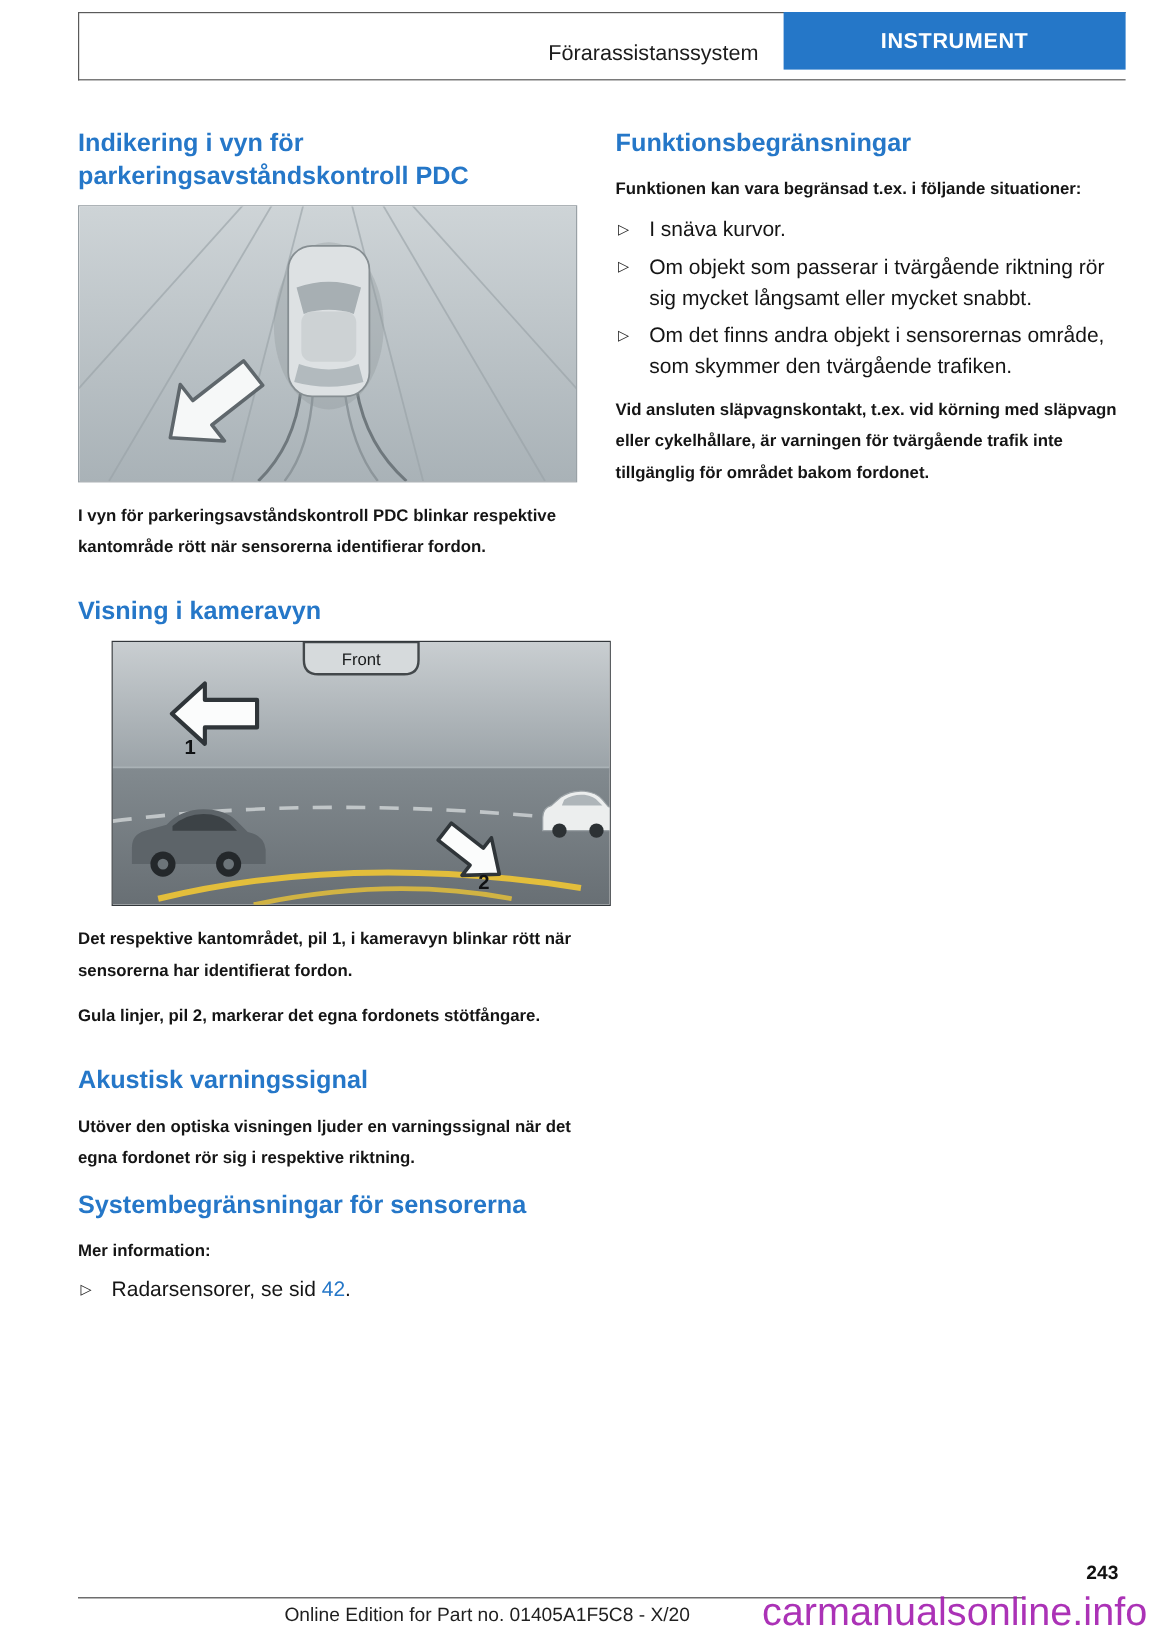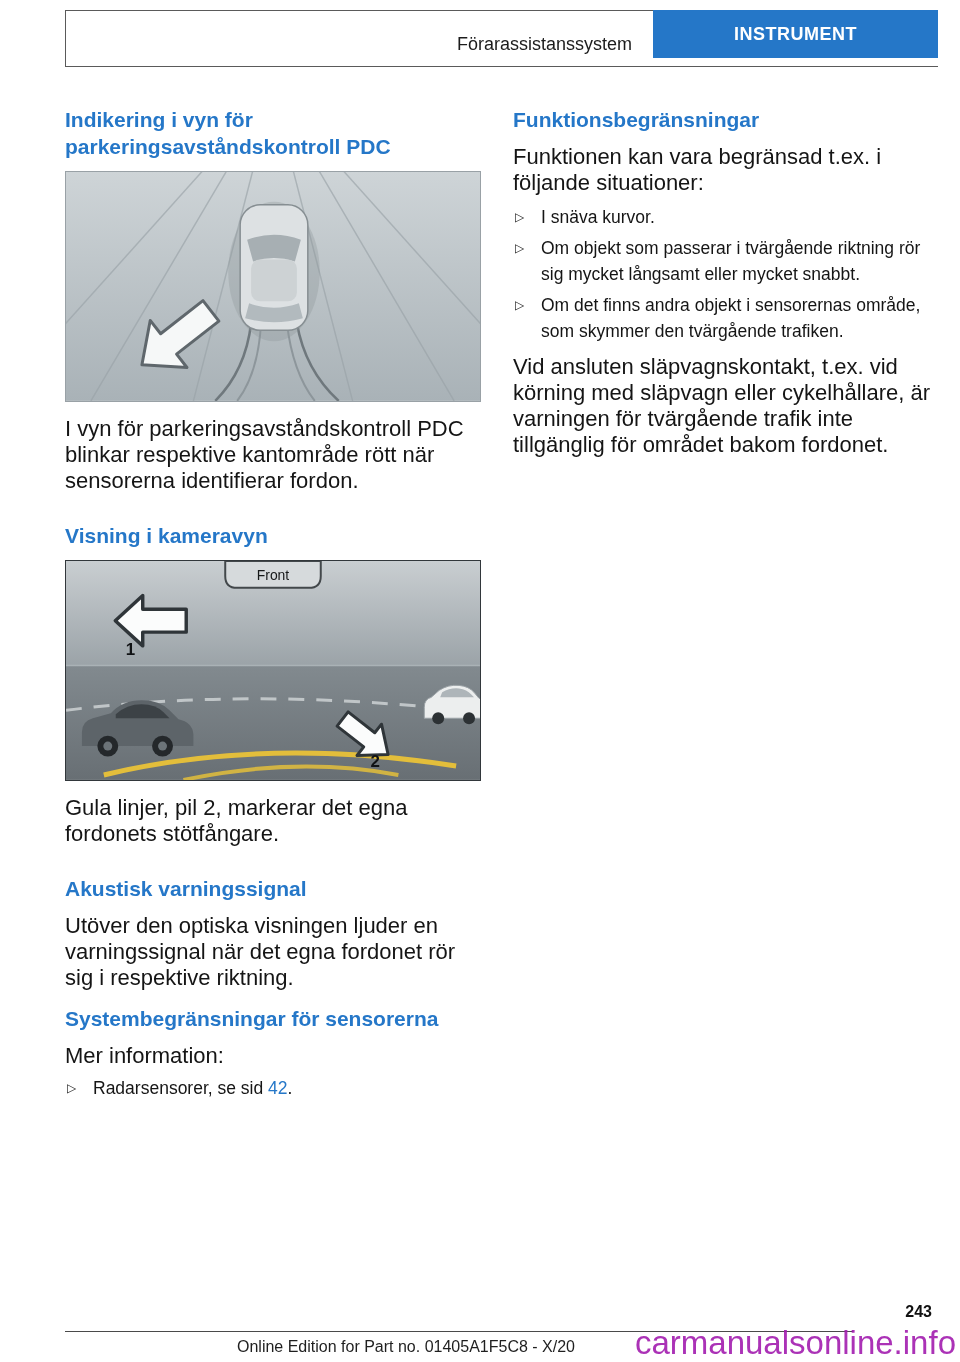--- a/index.html
+++ b/index.html
@@ -33,26 +33,26 @@
     font-size:18px;font-weight:700;letter-spacing:0.5px;
   }
 
   
   .col-left{position:absolute;left:65px;top:106px;width:416px;}
   .col-right{position:absolute;left:513px;top:106px;width:418px;}
 
   .h2{font-size:21px;line-height:27px;font-weight:700;color:var(--blue);margin:0 0 11px;}
   .h1{font-size:27px;line-height:33px;font-weight:700;color:var(--blue);margin:32px 0 6px;}
   .mt{margin-top:28px;}
-  p{font-size:22px;line-height:26px;margin:0 0 12px;color:var(--ink);}
+  p{font-size:14px;line-height:26px;margin:0 0 12px;color:var(--ink);font-weight:bold;}
 
   .figure{width:416px;margin:3px 0 14px;line-height:0;}
   .figure svg{display:block;width:100%;height:auto;}
   .fig-pdc{border:1px solid #99a1a6;}
-  .fig-cam{border:1px solid #32373b;}
+  .fig-cam{border:1px solid #32373b;margin-left:28px;}
 
   .bullet{display:flex;margin:0 0 5px;}
   .bullet .marker{flex:0 0 28px;font-size:12px;line-height:26px;padding-left:2px;color:#1c1c1c;}
   .bullet .btext{flex:1;font-size:17.5px;line-height:26px;}
   a.link{color:var(--blue);text-decoration:none;cursor:pointer;}
 
   
   .footer-line{position:absolute;left:65px;top:1331px;width:788px;border-top:1px solid #4a4a4a;}
   .page-number{position:absolute;right:28px;top:1303px;font-size:16px;font-weight:700;color:#111;}
   .edition{position:absolute;left:0;top:1338px;width:812px;text-align:center;font-size:16px;color:#1f1f1f;}
@@ -162,20 +162,21 @@
         <text x="60" y="94" font-size="17" font-weight="bold" fill="#101214">1</text>
       </g>
 
       <g>
         <polygon transform="translate(300,176) rotate(38)" points="30,0 6,-20 6,-9 -28,-9 -28,9 6,9 6,20" fill="#fbfcfc" stroke="#2f3539" stroke-width="3" stroke-linejoin="round"></polygon>
         <text x="306" y="207" font-size="17" font-weight="bold" fill="#101214">2</text>
       </g>
     </svg>
   </div>
 
+  <p>Det respektive kantområdet, pil 1, i kameravyn blinkar rött när sensorerna har identifierat fordon.</p>
   <p>Gula linjer, pil 2, markerar det egna fordonets stötfångare.</p>
 
   <div class="h2 mt">Akustisk varningssignal</div>
   <p>Utöver den optiska visningen ljuder en varningssignal när det egna fordonet rör sig i respektive riktning.</p>
 
 
   <div class="h2" style="margin-top:14px;">Systembegränsningar för sensorerna</div>
   <p style="margin-bottom:6px;">Mer information:</p>
 
   <div class="bullet">

